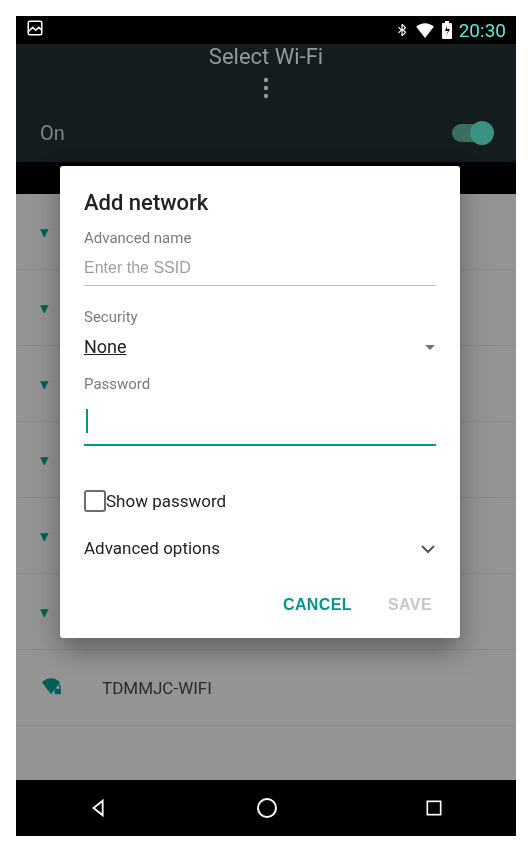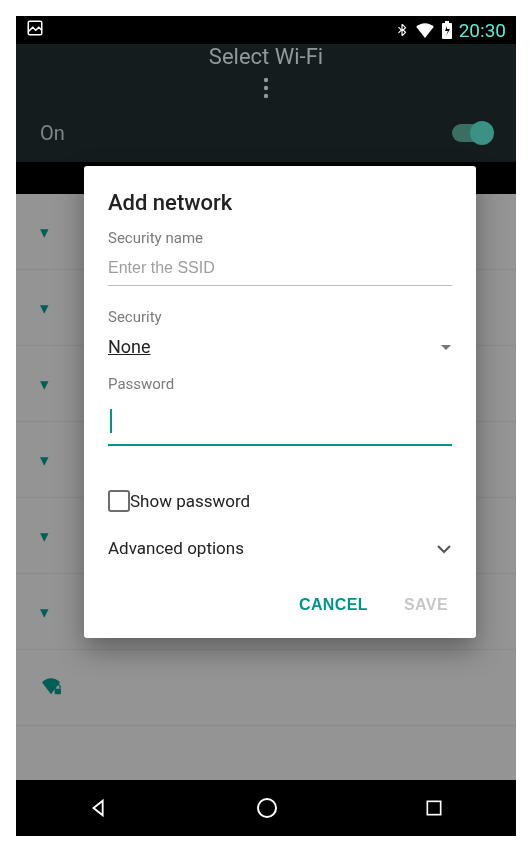--- a/index.html
+++ b/index.html
@@ -85,27 +85,26 @@
   }
   .wifi-icon { color: #009688; }
   
   .scrim {
     position: absolute; inset: 0; background: rgba(0,0,0,0.36);
     top: 178px; bottom: 56px;
   }
   
   .dialog {
     position: absolute;
-    left: 44px; right: 40px;
+    left: 44px; right: 56px;
     top: 150px;
     background: #fff;
     border-radius: 3px;
     box-shadow: 0 12px 28px rgba(0,0,0,0.35);
     padding: 24px 24px 10px 24px;
-    margin-left: 24px;
   }
   .dialog-title { font-size: 22px; color: #222; font-weight: 500; margin-bottom: 14px; }
   .field-label { font-size: 15px; color: #7b7b7b; margin-bottom: 8px; }
   .text-input {
     width: 100%; border: none; border-bottom: 1px solid #bdbdbd;
     font-size: 16px; color: #8b5cf6; padding: 4px 0 8px 0; outline: none; background: transparent;
   }
   .text-input::placeholder { color: #9e9e9e; }
   .security-row { margin-top: 22px; }
   .select-row { display: flex; justify-content: space-between; align-items: center; border-bottom: none; padding: 2px 0 6px 0; }
@@ -220,29 +219,30 @@
           <span></span>
         </div>
       <div class="wifi-item">
         <span class="wifi-icon">
           <svg width="22" height="20" viewBox="0 0 24 22">
               <path d="M12 20 L2 7 C8 1 16 1 22 7 Z" fill="#009688"></path>
               <rect x="16" y="14" width="7" height="6" rx="1" fill="#009688"></rect>
               <path d="M17 14 v-2 a2.5 2.5 0 0 1 5 0 v2" stroke="#009688" stroke-width="1.4" fill="none"></path>
             </svg>
         </span>
+        <span>TDMMJC-WIFI</span>
       </div>
     </div>
 
     <div class="scrim"></div>
 
     <div class="dialog">
       <div class="dialog-title">Add network</div>
 
-      <div class="field-label">Security name</div>
+      <div class="field-label">Advanced name</div>
       <input class="text-input" type="text" placeholder="Enter the SSID" style="">
 
       <div class="security-row">
         <div class="field-label">Security</div>
         <div class="select-row">
           <span class="select-value">None</span>
           <span class="caret">
             <svg width="12" height="8" viewBox="0 0 12 8" fill="#777">
                 <path d="M1 1 L6 6 L11 1 Z"></path>
               </svg>

